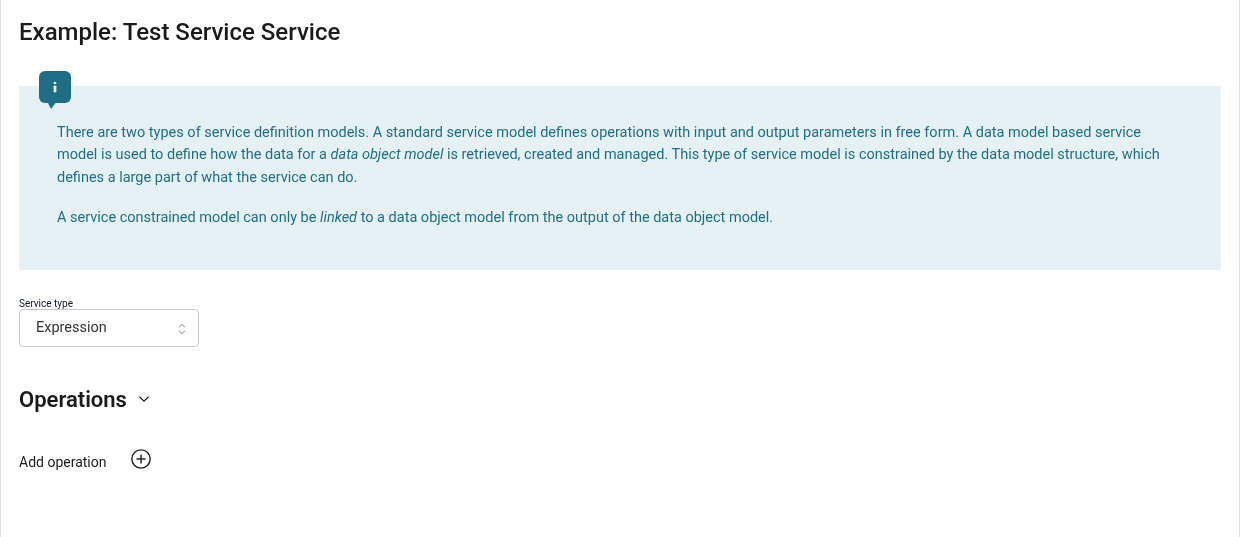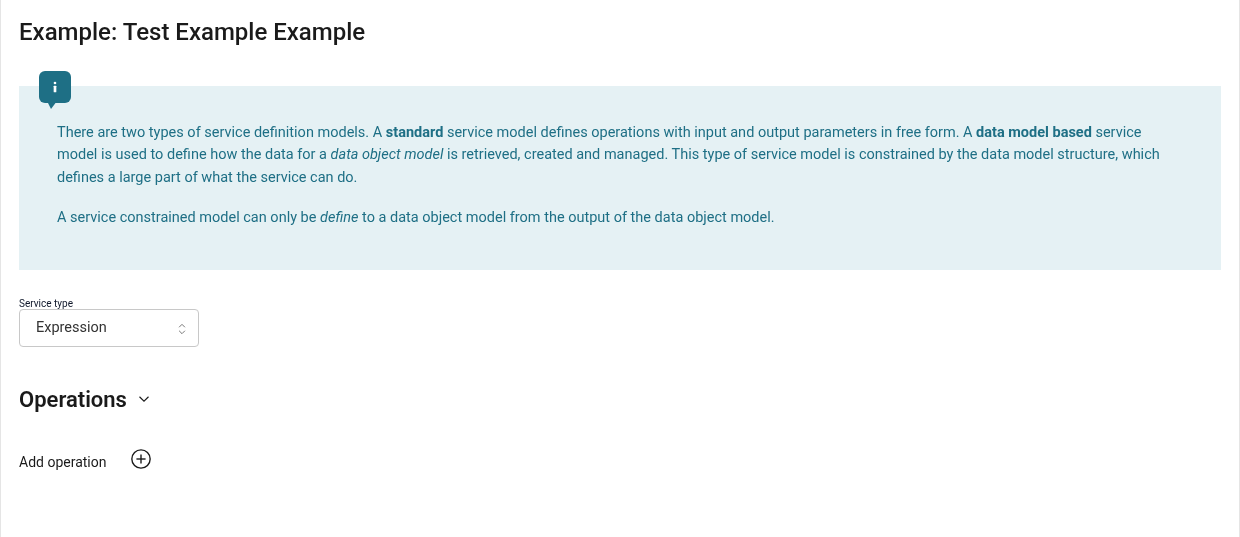--- a/index.html
+++ b/index.html
@@ -63,21 +63,21 @@
       height: 16px;
       fill: #ffffff;
     }
     .info-box p {
       margin-bottom: 18px;
     }
     .info-box p:last-child {
       margin-bottom: 0;
     }
     .info-box .bold {
-      font-weight: 700;
+      font-weight: 400;
     }
     .info-box .italic {
       font-style: italic;
     }
     .field-label {
       font-size: 10px;
       color: #0f172a;
       margin-bottom: 0;
       display: block;
     }
@@ -159,35 +159,35 @@
       fill: none;
       stroke-width: 1.5;
     }
   </style>
 </head>
 <body>
 
 <div class="container">
 
   <h1 class="page-title">
-    <span>Example: </span><span>Test Example Example</span>
+    <span>Example: </span><span>Test Service Service</span>
   </h1>
 
   <div class="info-box">
     <div class="info-icon-badge">
       <svg viewBox="0 0 24 24">
           <circle cx="12" cy="6" r="2"></circle>
           <rect x="10" y="10" width="4" height="10" rx="1"></rect>
         </svg>
     </div>
     <p>
       <span>There are two types of service definition models. A </span><span class="bold">standard</span><span> service model defines operations with input and output parameters in free form. A </span><span class="bold">data model based</span><span> service model is used to define how the data for a </span><span class="italic">data object model</span><span> is retrieved, created and managed. This type of service model is constrained by the data model structure, which defines a large part of what the service can do.</span>
     </p>
     <p>
-      <span>A service constrained model can only be </span><span class="italic">define</span><span> to a data object model from the output of the data object model.</span>
+      <span>A service constrained model can only be </span><span class="italic">linked</span><span> to a data object model from the output of the data object model.</span>
     </p>
   </div>
 
   <label class="field-label">Service type</label>
   <div class="select-wrap">
     <div class="select">
       <span>Expression</span>
     </div>
     <span class="select-caret">
       <svg viewBox="0 0 24 24">

